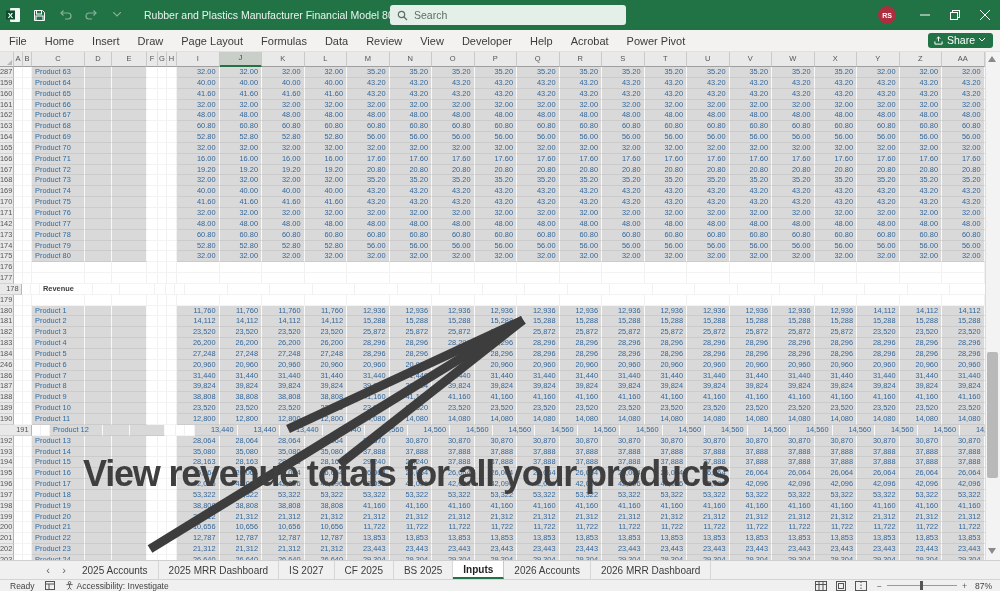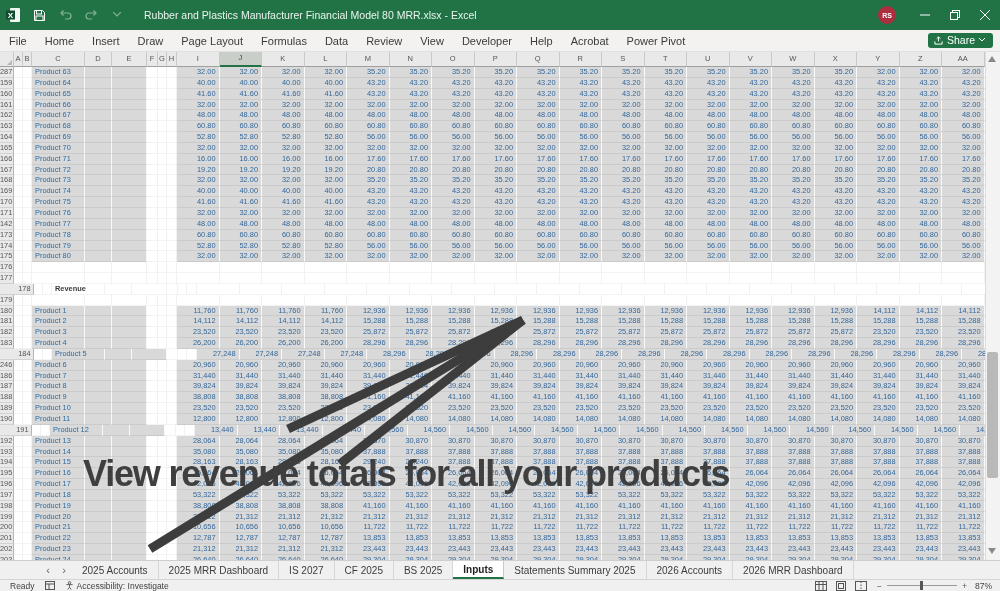--- a/index.html
+++ b/index.html
@@ -106,20 +106,27 @@
         <path d="M11 4 h-7 a3 3 0 0 0 0 6 h3"></path>
         <path d="M8.5 1.5 L11 4 L8.5 6.5" fill="none"></path>
       </svg>
   </span>
   <span class="tb-icon dim">
     <svg width="8" height="6">
         <path d="M0 0 L4 4 L8 0" fill="none" stroke="#fff" stroke-width="1.2"></path>
       </svg>
   </span>
   <span id="app-title">Rubber and Plastics Manufacturer Financial Model 80 MRR.xlsx  -  Excel</span>
+  <div id="searchbox">
+    <svg width="11" height="11" viewBox="0 0 11 11" fill="none" stroke="#5c6f63" stroke-width="1.2">
+        <circle cx="4.5" cy="4.5" r="3.2"></circle>
+        <line x1="7" y1="7" x2="10" y2="10"></line>
+      </svg>
+    <span>Search</span>
+  </div>
   <div id="tb-right">
     <div id="avatar">RS</div>
     <span class="winbtn">
         <svg width="10" height="10">
           <line x1="0" y1="5" x2="10" y2="5" stroke="#fff" stroke-width="1"></line>
         </svg>
       </span>
     <span class="winbtn">
         <svg width="10" height="10" fill="none" stroke="#fff" stroke-width="1">
           <rect x="2.5" y="0.5" width="7" height="7"></rect>
@@ -787,21 +794,21 @@
       <div class="c cw" style="width: 42.5px;"></div>
       <div class="c cw" style="width: 42.5px;"></div>
       <div class="c cw" style="width: 42.5px;"></div>
       <div class="c cw" style="width: 42.5px;"></div>
       <div class="c cw" style="width: 42.5px;"></div>
       <div class="c cw" style="width: 42.5px;"></div>
       <div class="c cw" style="width: 42.5px;"></div>
       <div class="c cw" style="width: 42.5px;"></div>
     </div>
     <div class="r">
-      <div class="c gut" style="width: 34px;">178</div>
+      <div class="c gut" style="width: 22px;">178</div>
       <div class="c cw" style="width: 9px;"></div>
       <div class="c cw" style="width: 9px;"></div>
       <div class="c cw seclabel" style="width: 53px;">Revenue</div>
       <div class="c cw" style="width: 27px;"></div>
       <div class="c cw" style="width: 35px;"></div>
       <div class="c cw" style="width: 11px;"></div>
       <div class="c cw" style="width: 9px;"></div>
       <div class="c cw" style="width: 10px;"></div>
       <div class="c cw" style="width: 42.5px;"></div>
       <div class="c cw" style="width: 42.5px;"></div>
@@ -967,21 +974,21 @@
       <div class="c cg num" style="width: 42.5px;">28,296</div>
       <div class="c cg num" style="width: 42.5px;">28,296</div>
       <div class="c cg num" style="width: 42.5px;">28,296</div>
       <div class="c cg num" style="width: 42.5px;">28,296</div>
       <div class="c cg num" style="width: 42.5px;">28,296</div>
       <div class="c cg num" style="width: 42.5px;">28,296</div>
       <div class="c cg num" style="width: 42.5px;">28,296</div>
       <div class="c cg num" style="width: 42.5px;">28,296</div>
     </div>
     <div class="r">
-      <div class="c gut" style="width: 34px;">184</div>
+      <div class="c gut" style="width: 14px;">184</div>
       <div class="c cw" style="width: 9px;"></div>
       <div class="c cw" style="width: 9px;"></div>
       <div class="c cg plabel" style="width: 53px;">Product 5</div>
       <div class="c cg" style="width: 27px;"></div>
       <div class="c cg" style="width: 35px;"></div>
       <div class="c cw" style="width: 11px;"></div>
       <div class="c cw" style="width: 9px;"></div>
       <div class="c cw" style="width: 10px;"></div>
       <div class="c cg num" style="width: 42.5px;">27,248</div>
       <div class="c cg num" style="width: 42.5px;">27,248</div>
@@ -1593,21 +1600,20 @@
   <div id="tabbar-pad"></div>
   <span class="tabnav">‹</span>
   <span class="tabnav">›</span>
   <span id="tabs-host" style="display:flex;">
       <span class="sheettab">2025 Accounts</span>
       <span class="sheettab">2025 MRR Dashboard</span>
       <span class="sheettab">IS 2027</span>
       <span class="sheettab">CF 2025</span>
       <span class="sheettab">BS 2025</span>
       <span class="sheettab active">Inputs</span>
-      <span class="sheettab">Statements Summary 2025</span>
       <span class="sheettab">2026 Accounts</span>
       <span class="sheettab">2026 MRR Dashboard</span>
     </span>
 
 </div>
 
 <div id="statusbar" class="abs">
   <span class="st-item">Ready</span>
   <span class="st-item">
     <svg width="10" height="9" fill="none" stroke="#555" stroke-width="1">

